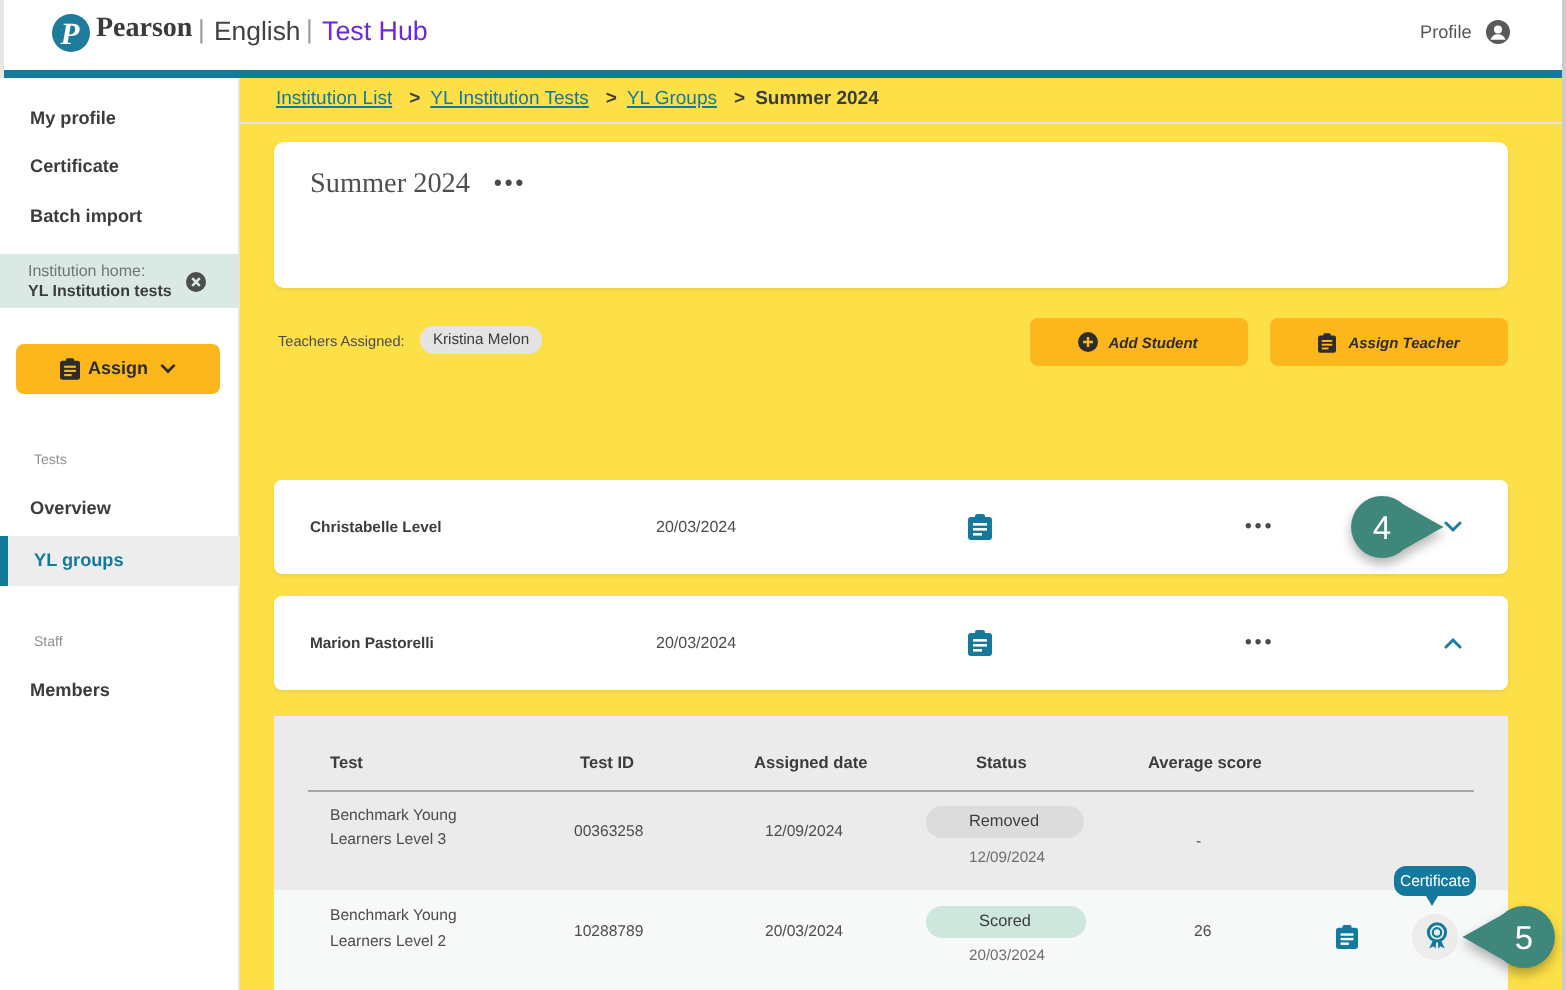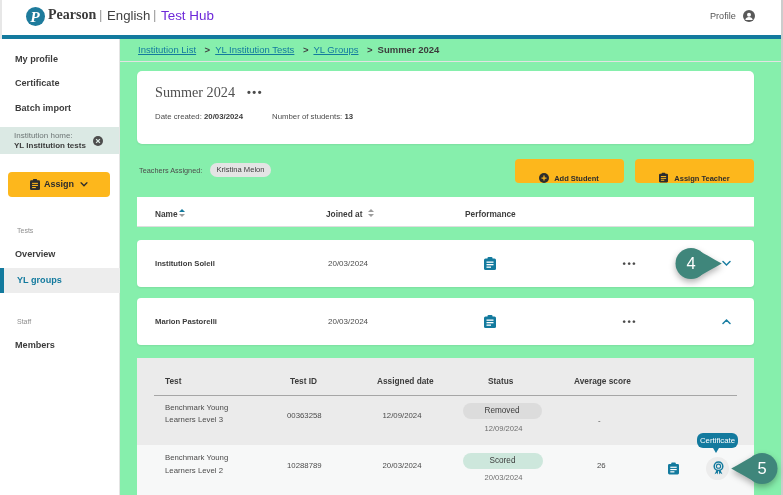--- a/index.html
+++ b/index.html
@@ -20,39 +20,39 @@
   .side-label { position:absolute; left:17px; font-size:7px; color:#8f8f8f; }
   #instbox { position:absolute; left:0; top:88px; width:119px; height:27px; background:#dbe9e4; }
   #instbox .l1 { position:absolute; left:14px; top:3.5px; font-size:8px; color:#6e7676; }
   #instbox .l2 { position:absolute; left:14px; top:13.5px; font-size:8px; font-weight:bold; color:#3c3c3c; }
   #assignbtn { position:absolute; left:8px; top:133px; width:102px; height:24.5px; background:#fdb71c; border-radius:4px; display:flex; align-items:center; justify-content:center; gap:4px; }
   #assignbtn span { font-size:9px; font-weight:bold; color:#2d2d2d; margin-right:2px; }
   #ylband { position:absolute; left:0; top:229px; width:120px; height:24.5px; background:#ededed; border-left:4px solid #137a9e; }
   #ylband span { position:absolute; left:13px; top:7px; font-size:9.1px; font-weight:bold; color:#137a9e; }
 
   
-  #main { position:absolute; left:120px; top:39px; width:661px; height:456px; background:#86efac; }
+  #main { position:absolute; left:120px; top:39px; width:661px; height:456px; background:#fde047; }
   #crumbs { position:absolute; left:18px; top:5px; font-size:9.5px; color:#4c4c4c; white-space:nowrap; }
   #crumbs a { color:#137a9e; text-decoration:underline; }
   #crumbs .sep { color:#3f3f3f; margin:0 5px 0 8.5px; font-size:9.5px; font-weight:bold; }
   #crumbline { position:absolute; left:0; top:22px; width:661px; height:1px; background:#e3e3e3; }
 
   .card { position:absolute; left:17px; width:617px; background:#fff; border-radius:5px; box-shadow:0 1px 2px rgba(0,0,0,0.07); }
   #card1 { top:32px; height:73px; }
   #card1 h1 { position:absolute; left:18px; top:13px; font-family:"Liberation Serif", serif; font-size:14.2px; font-weight:normal; color:#4f4f4f; }
   #card1 .dots { position:absolute; left:110px; top:14.5px; font-size:11px; letter-spacing:1.5px; color:#4a4a4a; font-weight:bold; }
   #card1 .meta { position:absolute; left:18px; top:40.5px; font-size:7.8px; color:#4c4c4c; }
   #card1 .meta b { color:#3c3c3c; }
   #report { position:absolute; left:476px; top:14.5px; }
   #report a { font-size:7.7px; font-weight:bold; color:#137a9e; text-decoration:underline; }
 
   #teachlabel { position:absolute; left:19px; top:127px; font-size:7.3px; color:#4c4c4c; }
   #chip { position:absolute; left:90px; top:124px; width:61px; height:14px; background:#e4e4e4; border-radius:7px; font-size:7.6px; line-height:14px; text-align:center; color:#3c3c3c; }
 
-  .abtn { position:absolute; top:120px; height:24px; background:#fdb71c; border-radius:4px; display:flex; align-items:flex-end; justify-content:center; }
+  .abtn { position:absolute; top:120px; height:24px; background:#fdb71c; border-radius:4px; display:flex; align-items:center; justify-content:center;font-style:italic; }
   .abtn span { font-size:7.5px; font-weight:bold; color:#2d2d2d; }
 
   #thead { position:absolute; left:17px; top:158px; width:617px; height:30px; background:#fff; border-bottom:1px solid #dedede; }
   .th { position:absolute; top:11.5px; font-size:8.3px; font-weight:bold; color:#3c3c3c; }
 
   .row { position:absolute; left:17px; width:617px; background:#fff; border-radius:4px; box-shadow:0 1px 2px rgba(0,0,0,0.07); }
   #row1 { top:201px; height:47px; }
   #row2 { top:259px; height:47px; }
   .rname { position:absolute; left:18px; top:19px; font-size:7.7px; font-weight:bold; color:#3c3c3c; }
   .rdate { position:absolute; left:191px; top:19px; font-size:8px; color:#4c4c4c; }
@@ -130,21 +130,20 @@
 
 <div id="main">
   <div id="crumbs">
     <a>Institution List</a><span class="sep">&gt;</span><a>YL Institution Tests</a><span class="sep">&gt;</span><a>YL Groups</a><span class="sep">&gt;</span><b style="color:#3c3c3c">Summer 2024</b>
   </div>
   <div id="crumbline"></div>
 
   <div class="card" id="card1">
     <h1>Summer 2024</h1>
     <div class="dots">•••</div>
-    <div class="meta">Date created: <b>20/03/2024</b><span style="margin-left:29px">Number of students: <b>13</b></span></div>
   </div>
 
   <div id="teachlabel">Teachers Assigned:</div>
   <div id="chip">Kristina Melon</div>
 
   <div class="abtn" style="left:394.5px;width:109px;gap:5px">
     <svg width="10" height="10" viewBox="0 0 12 12">
         <circle cx="6" cy="6" r="6" fill="#2d2d2d"></circle>
         <path d="M6 3 v6 M3 6 h6" stroke="#fdb71c" stroke-width="1.5"></path>
       </svg>
@@ -154,36 +153,23 @@
     <svg width="9" height="11" viewBox="0 0 12 13">
       <rect x="0" y="1.5" width="12" height="11.5" rx="1.5" fill="#2d2d2d"></rect>
       <rect x="3.5" y="0" width="5" height="3" rx="1" fill="#2d2d2d"></rect>
       <rect x="2.5" y="4.5" width="7" height="1.3" fill="#fdb71c"></rect>
       <rect x="2.5" y="7" width="7" height="1.3" fill="#fdb71c"></rect>
       <rect x="2.5" y="9.5" width="4.5" height="1.3" fill="#fdb71c"></rect>
     </svg>
     <span>Assign Teacher</span>
   </div>
 
-  <div id="thead">
-    <div class="th" style="left:18px">Name</div>
-    <svg style="position:absolute;left:42px;top:12px" width="6" height="8" viewBox="0 0 6 8">
-      <path d="M3 0 L6 3 L0 3 Z" fill="#137a9e"></path>
-        <path d="M3 8 L6 5 L0 5 Z" fill="#9c9c9c"></path>
-    </svg>
-    <div class="th" style="left:189px">Joined at</div>
-    <svg style="position:absolute;left:231px;top:12px" width="6" height="8" viewBox="0 0 6 8">
-      <path d="M3 0 L6 3 L0 3 Z" fill="#9c9c9c"></path>
-        <path d="M3 8 L6 5 L0 5 Z" fill="#9c9c9c"></path>
-    </svg>
-    <div class="th" style="left:328px">Performance</div>
-  </div>
 
   <div class="row" id="row1">
-    <div class="rname">Institution Soleil</div>
+    <div class="rname">Christabelle Level</div>
     <div class="rdate">20/03/2024</div>
     <svg class="ricon" width="12" height="13" viewBox="0 0 12 13">
       <rect x="0" y="1.5" width="12" height="11.5" rx="1.5" fill="#137a9e"></rect>
       <rect x="3.5" y="0" width="5" height="3" rx="1" fill="#137a9e"></rect>
       <rect x="2.5" y="4.5" width="7" height="1.3" fill="#fff"></rect>
       <rect x="2.5" y="7" width="7" height="1.3" fill="#fff"></rect>
       <rect x="2.5" y="9.5" width="4.5" height="1.3" fill="#fff"></rect>
     </svg>
     <div class="rdots">•••</div>
     <svg class="rchev" width="9" height="7" viewBox="0 0 9 7">

